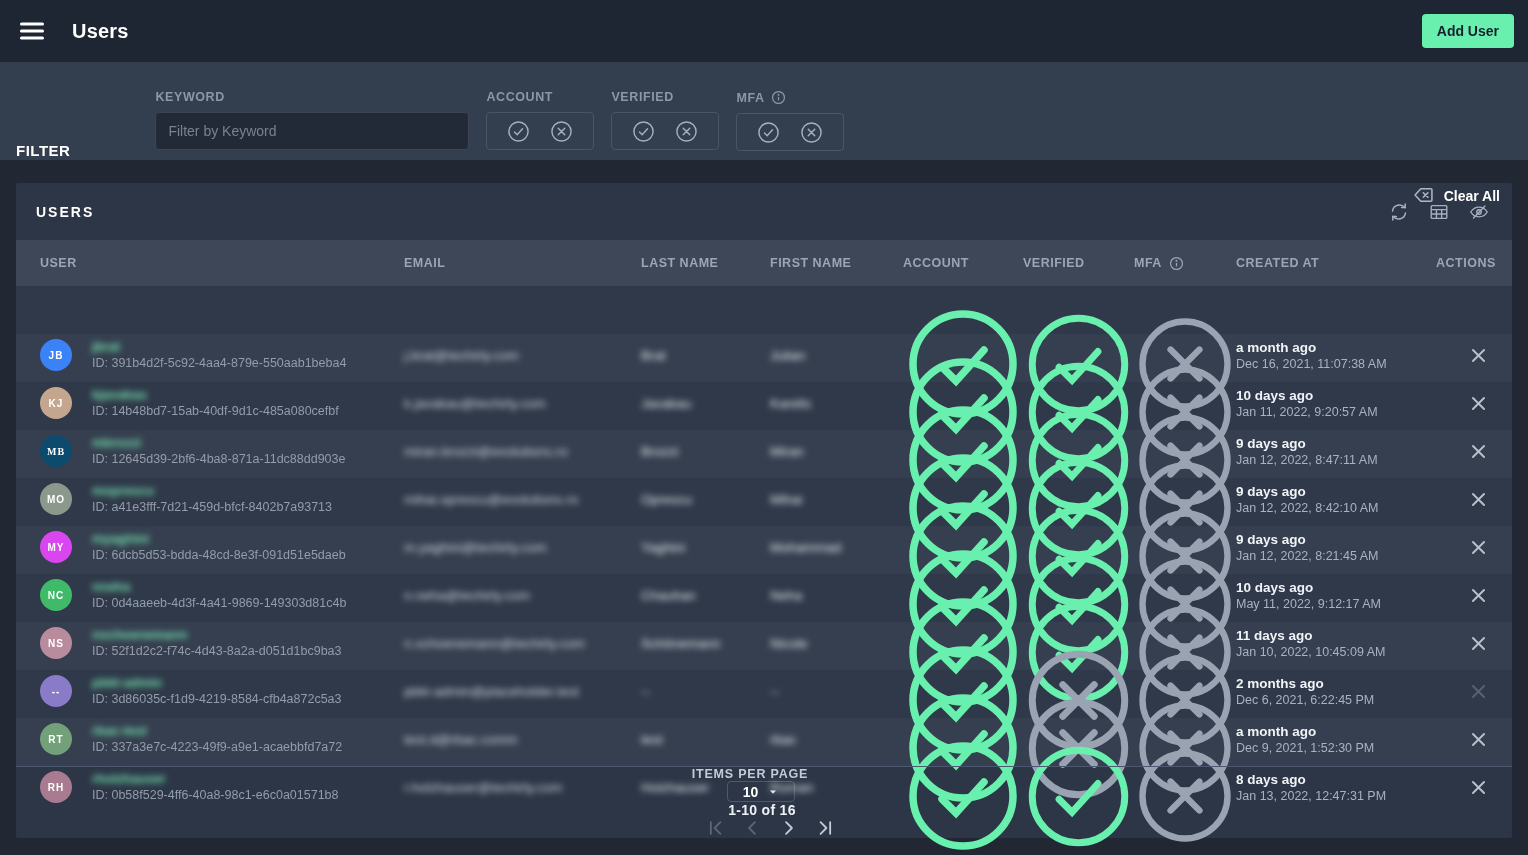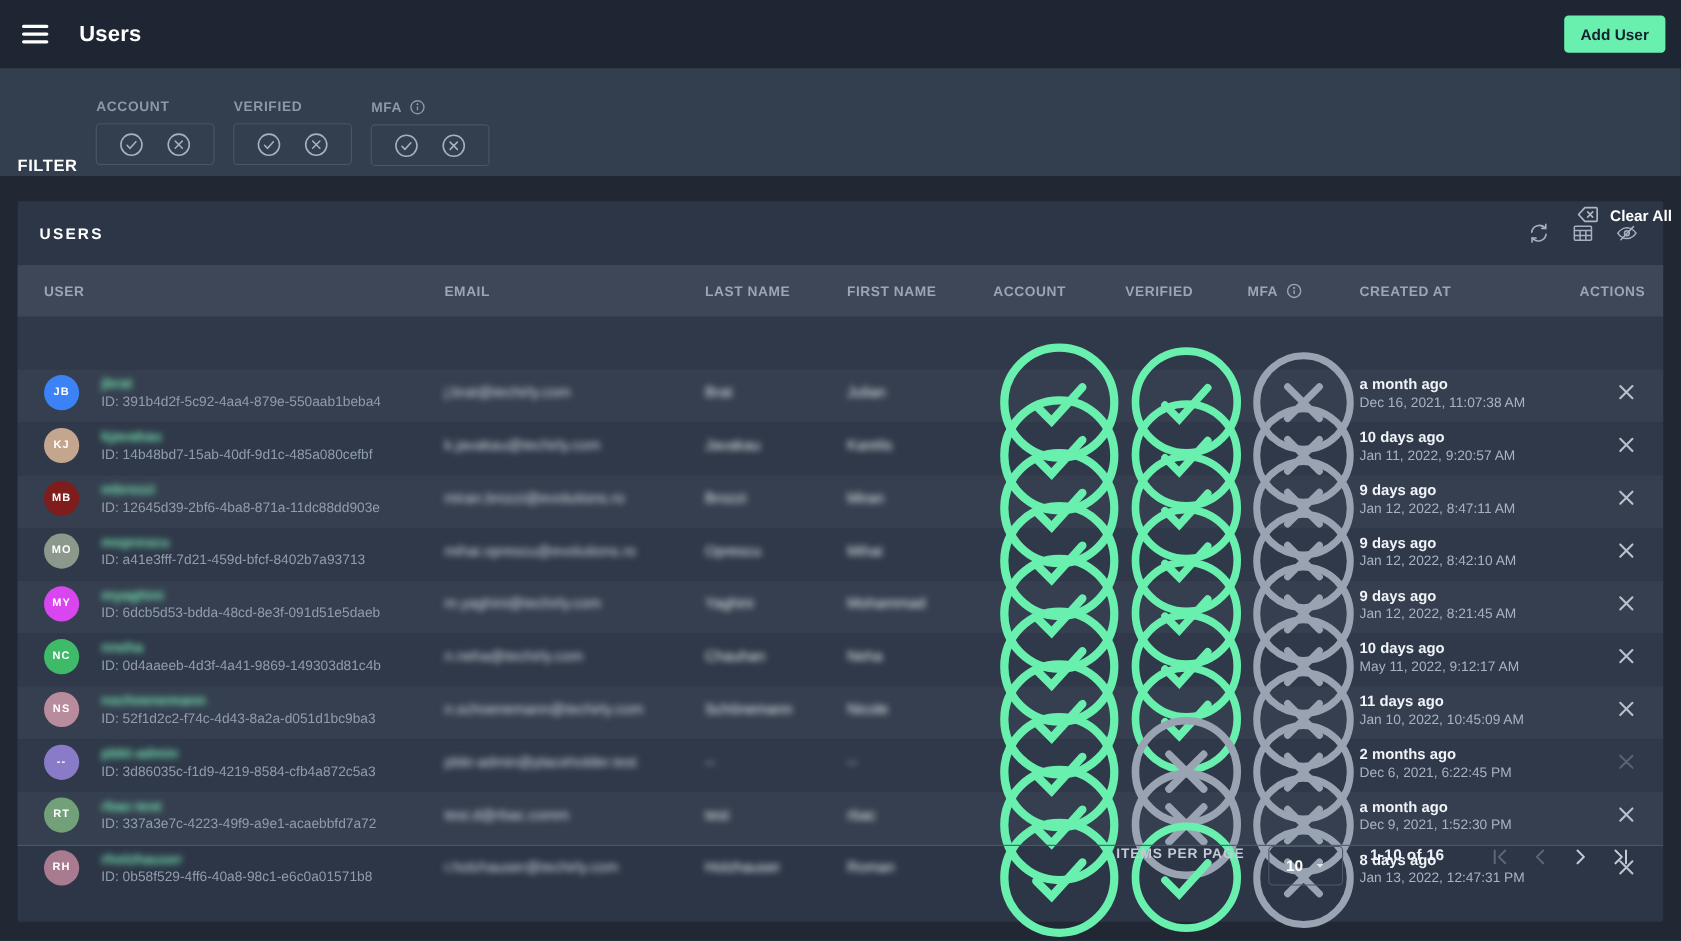--- a/index.html
+++ b/index.html
@@ -45,21 +45,21 @@
     padding:0 12px; outline:none;
   }
   .keyword-input::placeholder { color:#79828f; }
   .toggle-box {
     width:108px; height:38px; border:1px solid #4a5568; border-radius:4px;
     display:flex; align-items:center; justify-content:space-evenly;
   }
   .fgroup.toggle { margin-left:17px; }
   .toggle-icon { width:23px; height:23px; color:#a6b0bf; cursor:pointer; }
   .clear-all {
-    position:absolute; right:8px; top:120px; transform:translateY(-50%);
+    position:absolute; right:28px; top:120px; transform:translateY(-50%);
     display:flex; align-items:center; gap:9px; cursor:pointer;
     top:133px;
   }
   .clear-all .bs-icon { width:23px; height:23px; color:#aeb7c4; }
   .clear-all .txt { font-size:14px; font-weight:700; color:#ffffff; }
 
   
   .card {
     margin:23px 16px 0 16px; height:655px; background:#2c3646;
     border-radius:2px; display:flex; flex-direction:column;
@@ -110,22 +110,22 @@
   .created .rel { font-size:13.5px; font-weight:700; color:#f0f3f7; line-height:1.3; }
   .created .abs { font-size:12.5px; color:#a9b2c1; }
 
   .cell.actions { display:flex; justify-content:flex-end; padding-right:24px; }
   .row-close { width:19px; height:19px; color:#b9c1cc; cursor:pointer; }
   .row-close.disabled { color:#6a7382; opacity:0.7; cursor:default; }
 
   
   .card-footer {
     height:72px; border-top:1px solid #4a5970;
-    display:flex; align-items:flex-start; justify-content:flex-end;
-    padding-right:28px; gap:0;
+    display:flex; align-items:center; justify-content:flex-end;
+    padding-right:28px; gap:0;flex-direction:column;
   }
   .ipp-label { font-size:12.5px; font-weight:600; color:#c3cbd7; letter-spacing:0.8px; }
   .ipp-select {
     margin-left:22px; width:68px; height:36px; border:1px solid #4d586b; border-radius:4px;
     display:flex; align-items:center; justify-content:center; gap:9px; cursor:pointer;
   }
   .ipp-value { font-size:14px; font-weight:700; color:#ffffff; }
   .ipp-caret { width:12px; height:12px; color:#e2e7ee; }
   .range-text { margin-left:24px; font-size:14px; font-weight:700; color:#eef1f6; letter-spacing:0.3px; }
   .pager { display:flex; align-items:center; margin-left:40px; gap:17px; }
@@ -142,20 +142,24 @@
       </svg>
   </div>
   <div class="page-title">Users</div>
   <div class="topbar-spacer"></div>
   <button class="add-user-btn">Add User</button>
 </div>
 
 <div class="filterbar">
   <div class="filter-title">FILTER</div>
 
+  <div class="fgroup keyword">
+    <div class="flabel">KEYWORD</div>
+    <input class="keyword-input" type="text" placeholder="Filter by Keyword" style="">
+  </div>
 
   <div class="fgroup toggle">
     <div class="flabel">
         <span>ACCOUNT</span>
       </div>
     <div class="toggle-box">
       <span class="toggle-icon">
         <svg viewBox="0 0 24 24" fill="none" stroke="currentColor" stroke-width="1.5" stroke-linecap="round">
             <circle cx="12" cy="12" r="10"></circle>
             <path d="M7.8 12.6l2.8 2.8 5.6-6.2"></path>
@@ -349,21 +353,21 @@
       <span class="row-close">
         <svg viewBox="0 0 24 24" fill="none" stroke="currentColor" stroke-width="2.4" stroke-linecap="round">
               <path d="M5 5l14 14M19 5L5 19"></path>
             </svg>
       </span>
     </div>
   </div>
 
   <div class="trow grid-cols">
     <div class="cell user-cell">
-      <div class="avatar" style="background: #7f1d1d;">
+      <div class="avatar" style="background: #0c4a6e; font-family: Liberation Serif, serif;">
             <span class="init">MB</span>
           </div>
       <div class="uinfo">
         <a class="uname blur">mbrozzi</a>
         <span class="uid">ID: 12645d39-2bf6-4ba8-871a-11dc88dd903e</span>
       </div>
     </div>
     <div class="cell email blur">miran.brozzi@evolutions.ro</div>
     <div class="cell nm blur lname">Brozzi</div>
     <div class="cell nm blur fname">Miran</div>

